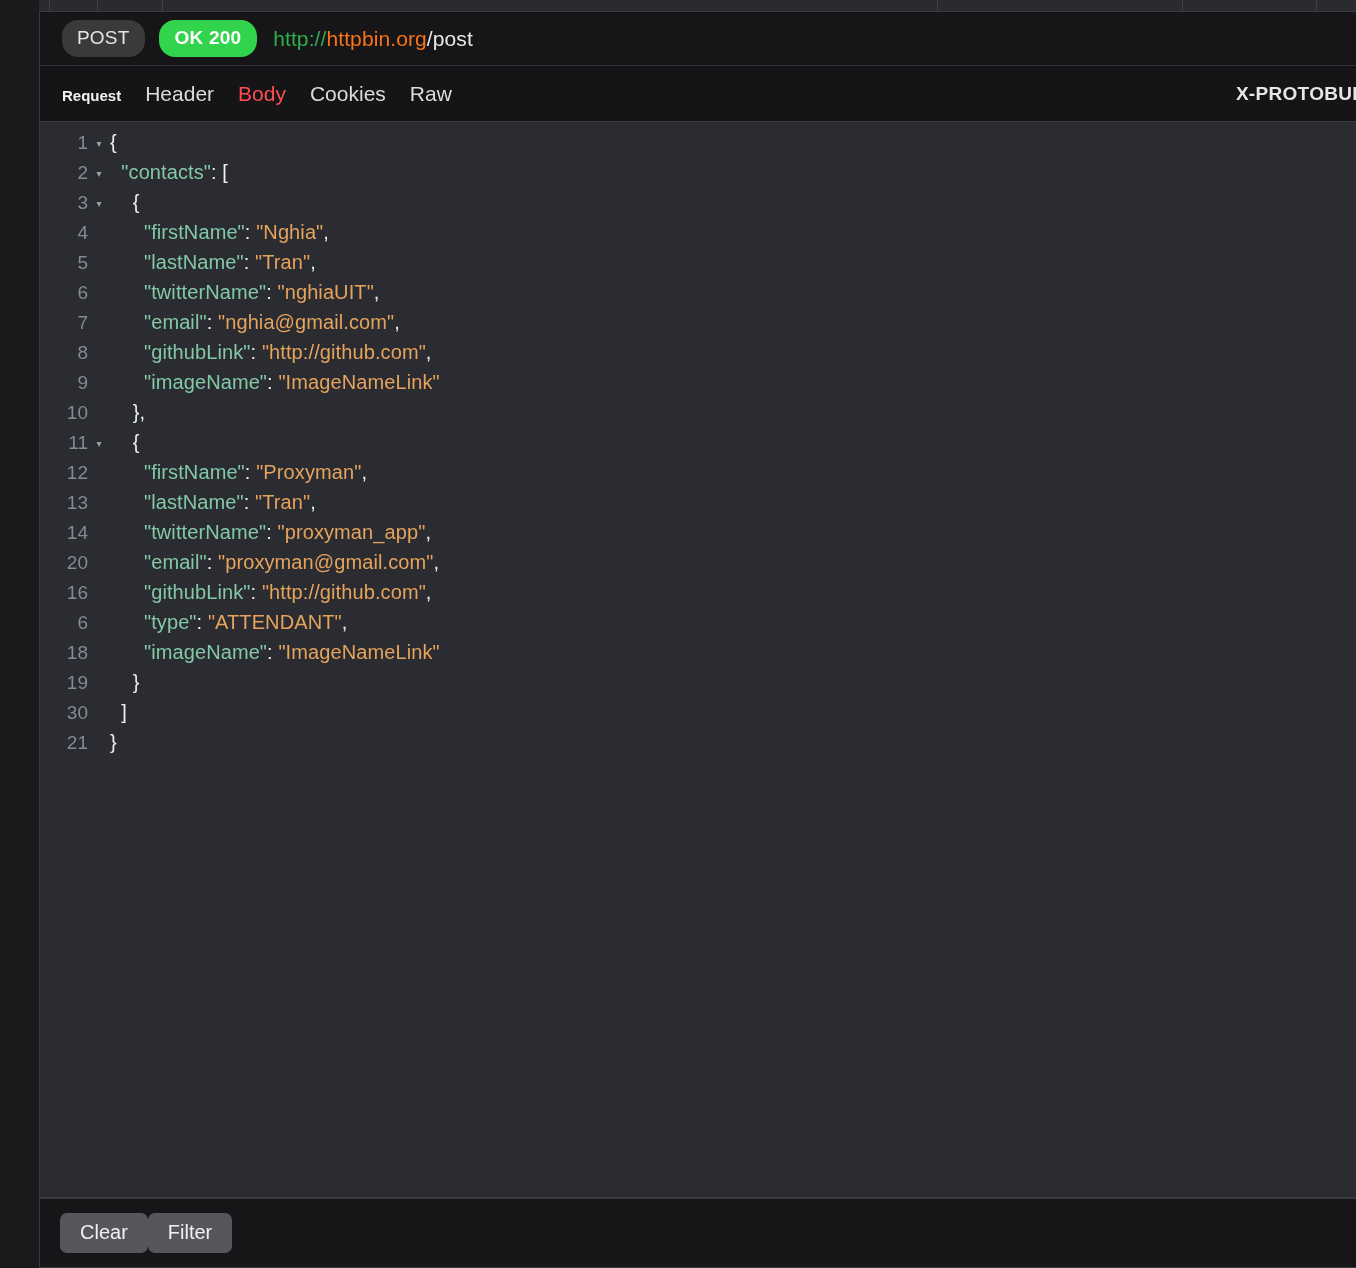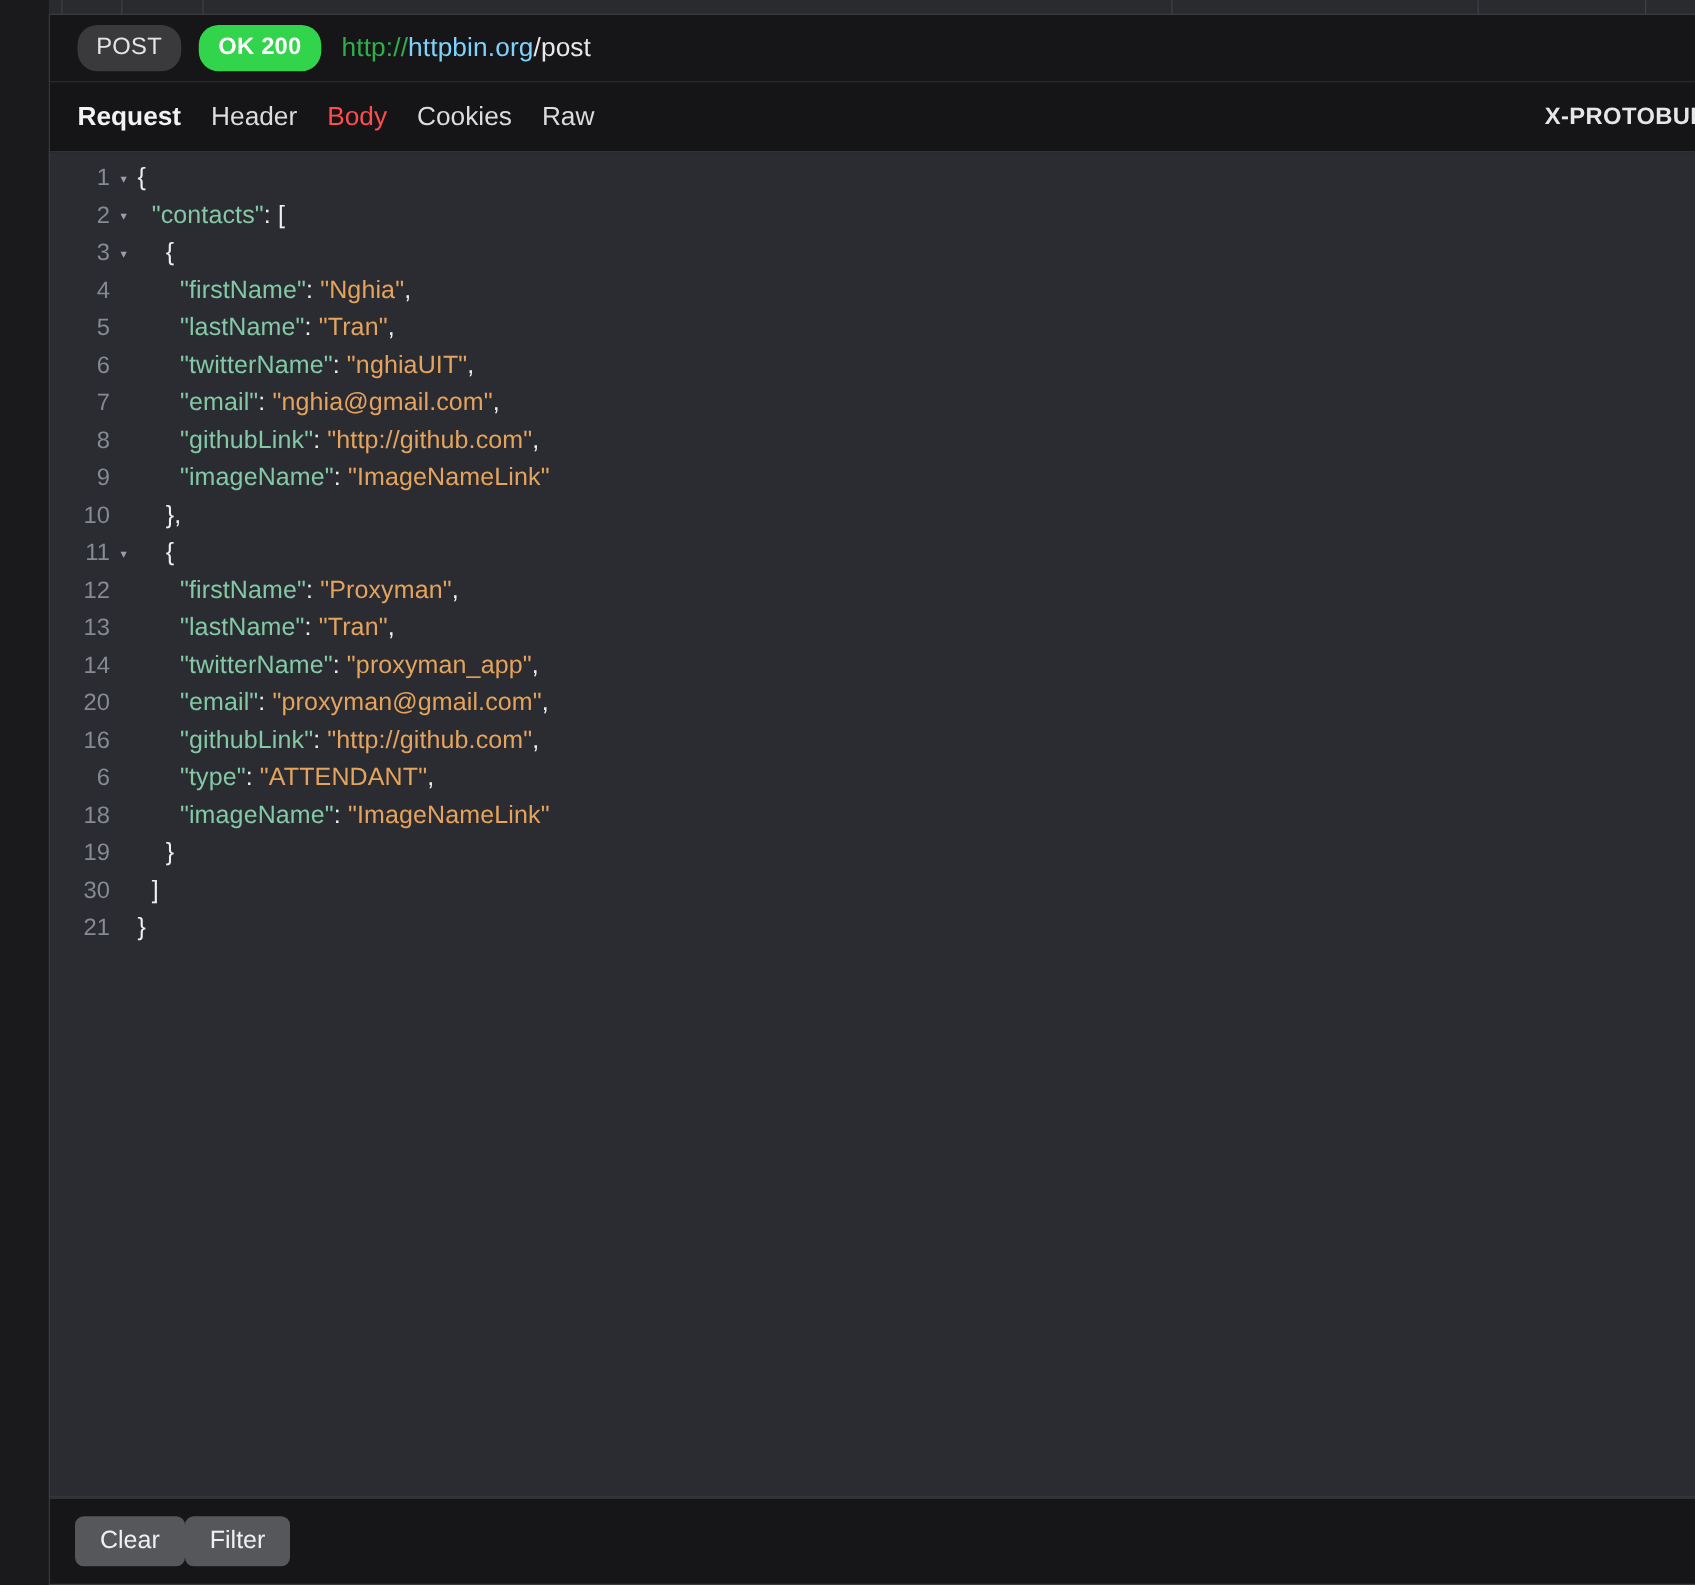--- a/index.html
+++ b/index.html
@@ -74,21 +74,21 @@
     margin-left: 14px;
     letter-spacing: 0.2px;
   }
   .url-text {
     margin-left: 16px;
     font-size: 21px;
     letter-spacing: 0.1px;
     white-space: nowrap;
   }
   .url-scheme { color: #2faf4b; }
-  .url-host   { color: #7dd3fc; }
+  .url-host   { color: #f97316; }
   .url-path   { color: #e8e8ea; }
 
   
   .tab-bar {
     flex: 0 0 auto;
     height: 56px;
     background: #151517;
     display: flex;
     align-items: center;
     padding: 0 18px 0 22px;
@@ -103,21 +103,21 @@
   }
   .tab {
     font-size: 21px;
     color: #dcdcde;
     cursor: default;
     white-space: nowrap;
   }
   .tab.primary {
     font-weight: bold;
     color: #f2f2f4;
-    font-size: 21px;
+    font-size: 15px;
   }
   .tab.active-red {
     color: #ff4d4f;
   }
   .encoding-select {
     margin-left: auto;
     display: flex;
     align-items: flex-start;
     gap: 5px;
     color: #e6e6e8;

